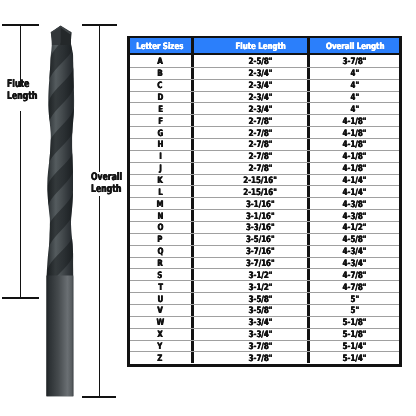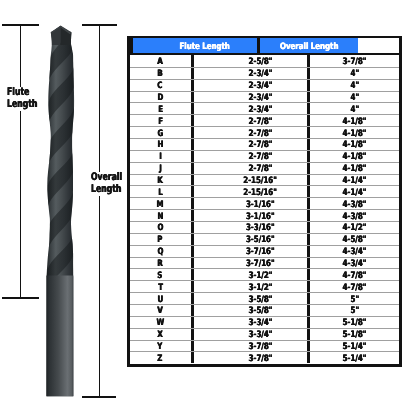--- a/index.html
+++ b/index.html
@@ -38,21 +38,21 @@
   .c3{width:98px;border-left:3px solid #121212;text-align:right;}
 </style>
 </head>
 <body>
 
 <div id="page">
 
   <div>
     <div class="dim-tick" style="left:2px;top:23.8px;width:37.4px;"></div>
     <div class="dim-vert" style="left:19.8px;top:25px;height:62px;"></div>
-    <div class="dim-label" style="left:7.3px;top:87px;">
+    <div class="dim-label" style="left:7.3px;top:79px;">
       <span>Flute</span>
       <span>Length</span>
     </div>
     <div class="dim-vert" style="left:19.8px;top:110.5px;height:187px;"></div>
     <div class="dim-tick" style="left:2px;top:297.2px;width:37.4px;"></div>
   </div>
 
   <div>
     <div class="dim-tick" style="left:82px;top:23.8px;width:35.2px;"></div>
     <div class="dim-vert" style="left:98.8px;top:25px;height:147px;"></div>
@@ -114,20 +114,23 @@
 <rect x="44" y="275.5" width="34" height="124" fill="url(#gshank)"></rect>
 <path d="M60.4 25.8L50.6 32.3L51.6 45L60.4 45Z" fill="#33373a"></path>
 <path d="M60.4 25.8L71.3 33.1L70.9 45L60.4 45Z" fill="#24282a"></path>
 <path d="M60.4 25.8L71.3 33.1L69.6 33.9L60.4 27.2Z" fill="#4a4f52" opacity="0.75"></path>
 <path d="M60.4 25.8L50.6 32.3L52.2 33.0L60.4 27.2Z" fill="#3f4447" opacity="0.6"></path>
 </g>
 </svg>
 
   <div id="table">
     <div class="hdr">
+      <div class="hdr-cell c1">
+          <span>Letter Sizes</span>
+        </div>
       <div class="hdr-cell c2">
           <span>Flute Length</span>
         </div>
       <div class="hdr-cell c3">
           <span>Overall Length</span>
         </div>
     </div>
     <div class="rows" id="rows">
         <div class="row">
           <div class="cell c1">

